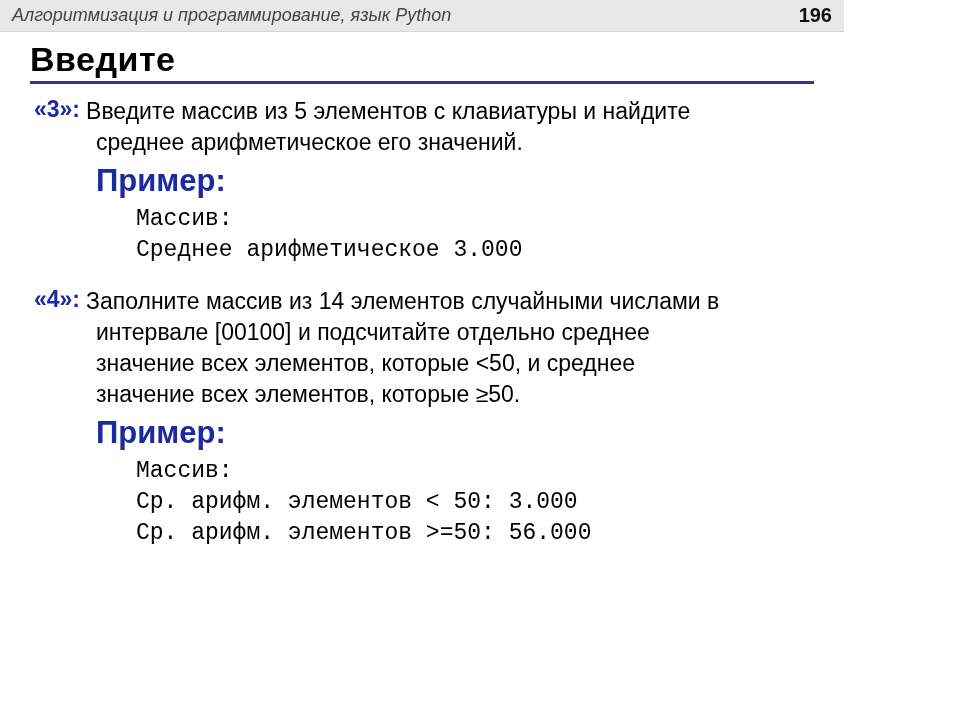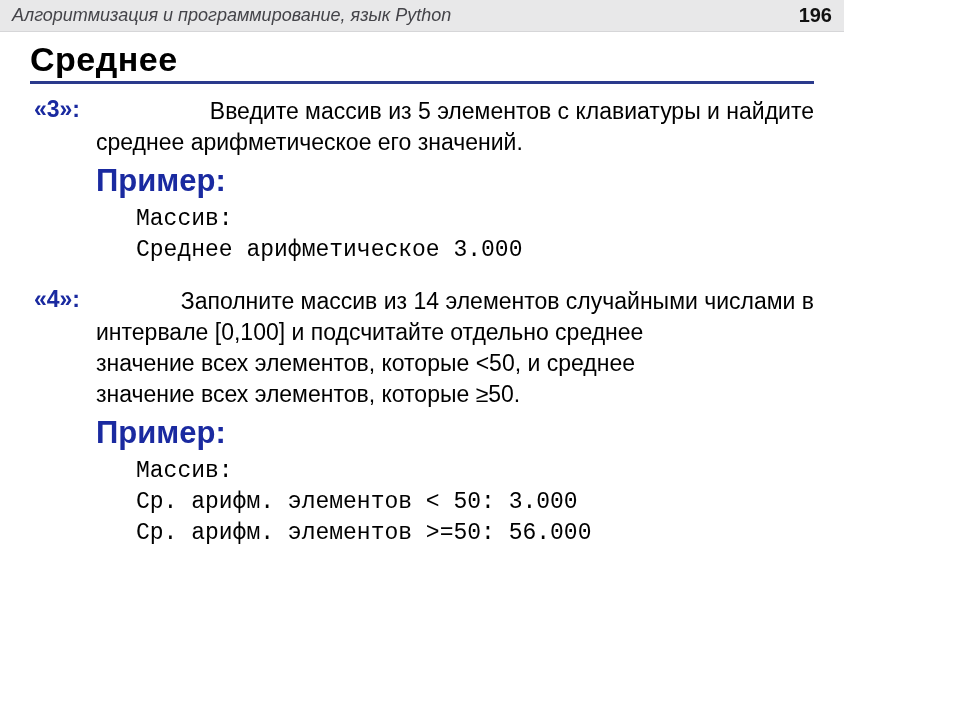--- a/index.html
+++ b/index.html
@@ -19,34 +19,34 @@
     letter-spacing: 0.5px;
   }
   .task { margin-bottom: 20px; padding-left: 4px; }
   .grade-label { color: #1a2aa0; font-weight: bold; font-size: 23px; margin-right: 6px; white-space: nowrap; }
   .task-body { margin-left: 62px; font-size: 23px; line-height: 1.35; }
   .example-label { color: #1a2aa0; font-weight: bold; font-size: 31px; margin-top: 2px; }
   .mono-block { margin-left: 40px; font-family: "Courier New", monospace; font-size: 23px; font-weight: normal; line-height: 1.35; margin-top: 2px; }
   .mono-line { white-space: pre; }
   .mono-red { color: #b00000; }
   .grade-row { display: flex; align-items: flex-start; }
-  .grade-row .desc { font-size: 23px; line-height: 1.35; flex: 1; text-align: right; }
+  .grade-row .desc { font-size: 23px; line-height: 1.35; flex: 1; }
 </style>
 </head>
 <body>
 
 <div class="slide">
 
   <div class="header-bar">
     <span class="header-title">Алгоритмизация и программирование, язык Python</span>
     <span class="page-number">196</span>
   </div>
 
   <div class="content">
-    <div class="main-title">Среднее</div>
+    <div class="main-title">Введите</div>
 
     <div class="task">
       <div class="grade-row">
         <span class="grade-label">«3»:</span>
         <span class="desc">Введите массив из 5 элементов с клавиатуры и найдите</span>
       </div>
       <div class="task-body">
         <div>среднее арифметическое его значений.</div>
         <div class="example-label">Пример:</div>
         <div class="mono-block">
@@ -55,21 +55,21 @@
         </div>
       </div>
     </div>
 
     <div class="task">
       <div class="grade-row">
         <span class="grade-label">«4»:</span>
         <span class="desc">Заполните массив из 14 элементов случайными числами в</span>
       </div>
       <div class="task-body">
-        <div>интервале [0,100] и подсчитайте отдельно среднее</div>
+        <div>интервале [00100] и подсчитайте отдельно среднее</div>
         <div>значение всех элементов, которые &lt;50, и среднее</div>
         <div>значение всех элементов, которые ≥50.</div>
         <div class="example-label">Пример:</div>
         <div class="mono-block">
           <div class="mono-line">Массив:</div>
           <div class="mono-line">Ср. арифм. элементов &lt; 50: 3.000</div>
           <div class="mono-line">Ср. арифм. элементов &gt;=50: 56.000</div>
         </div>
       </div>
     </div>

